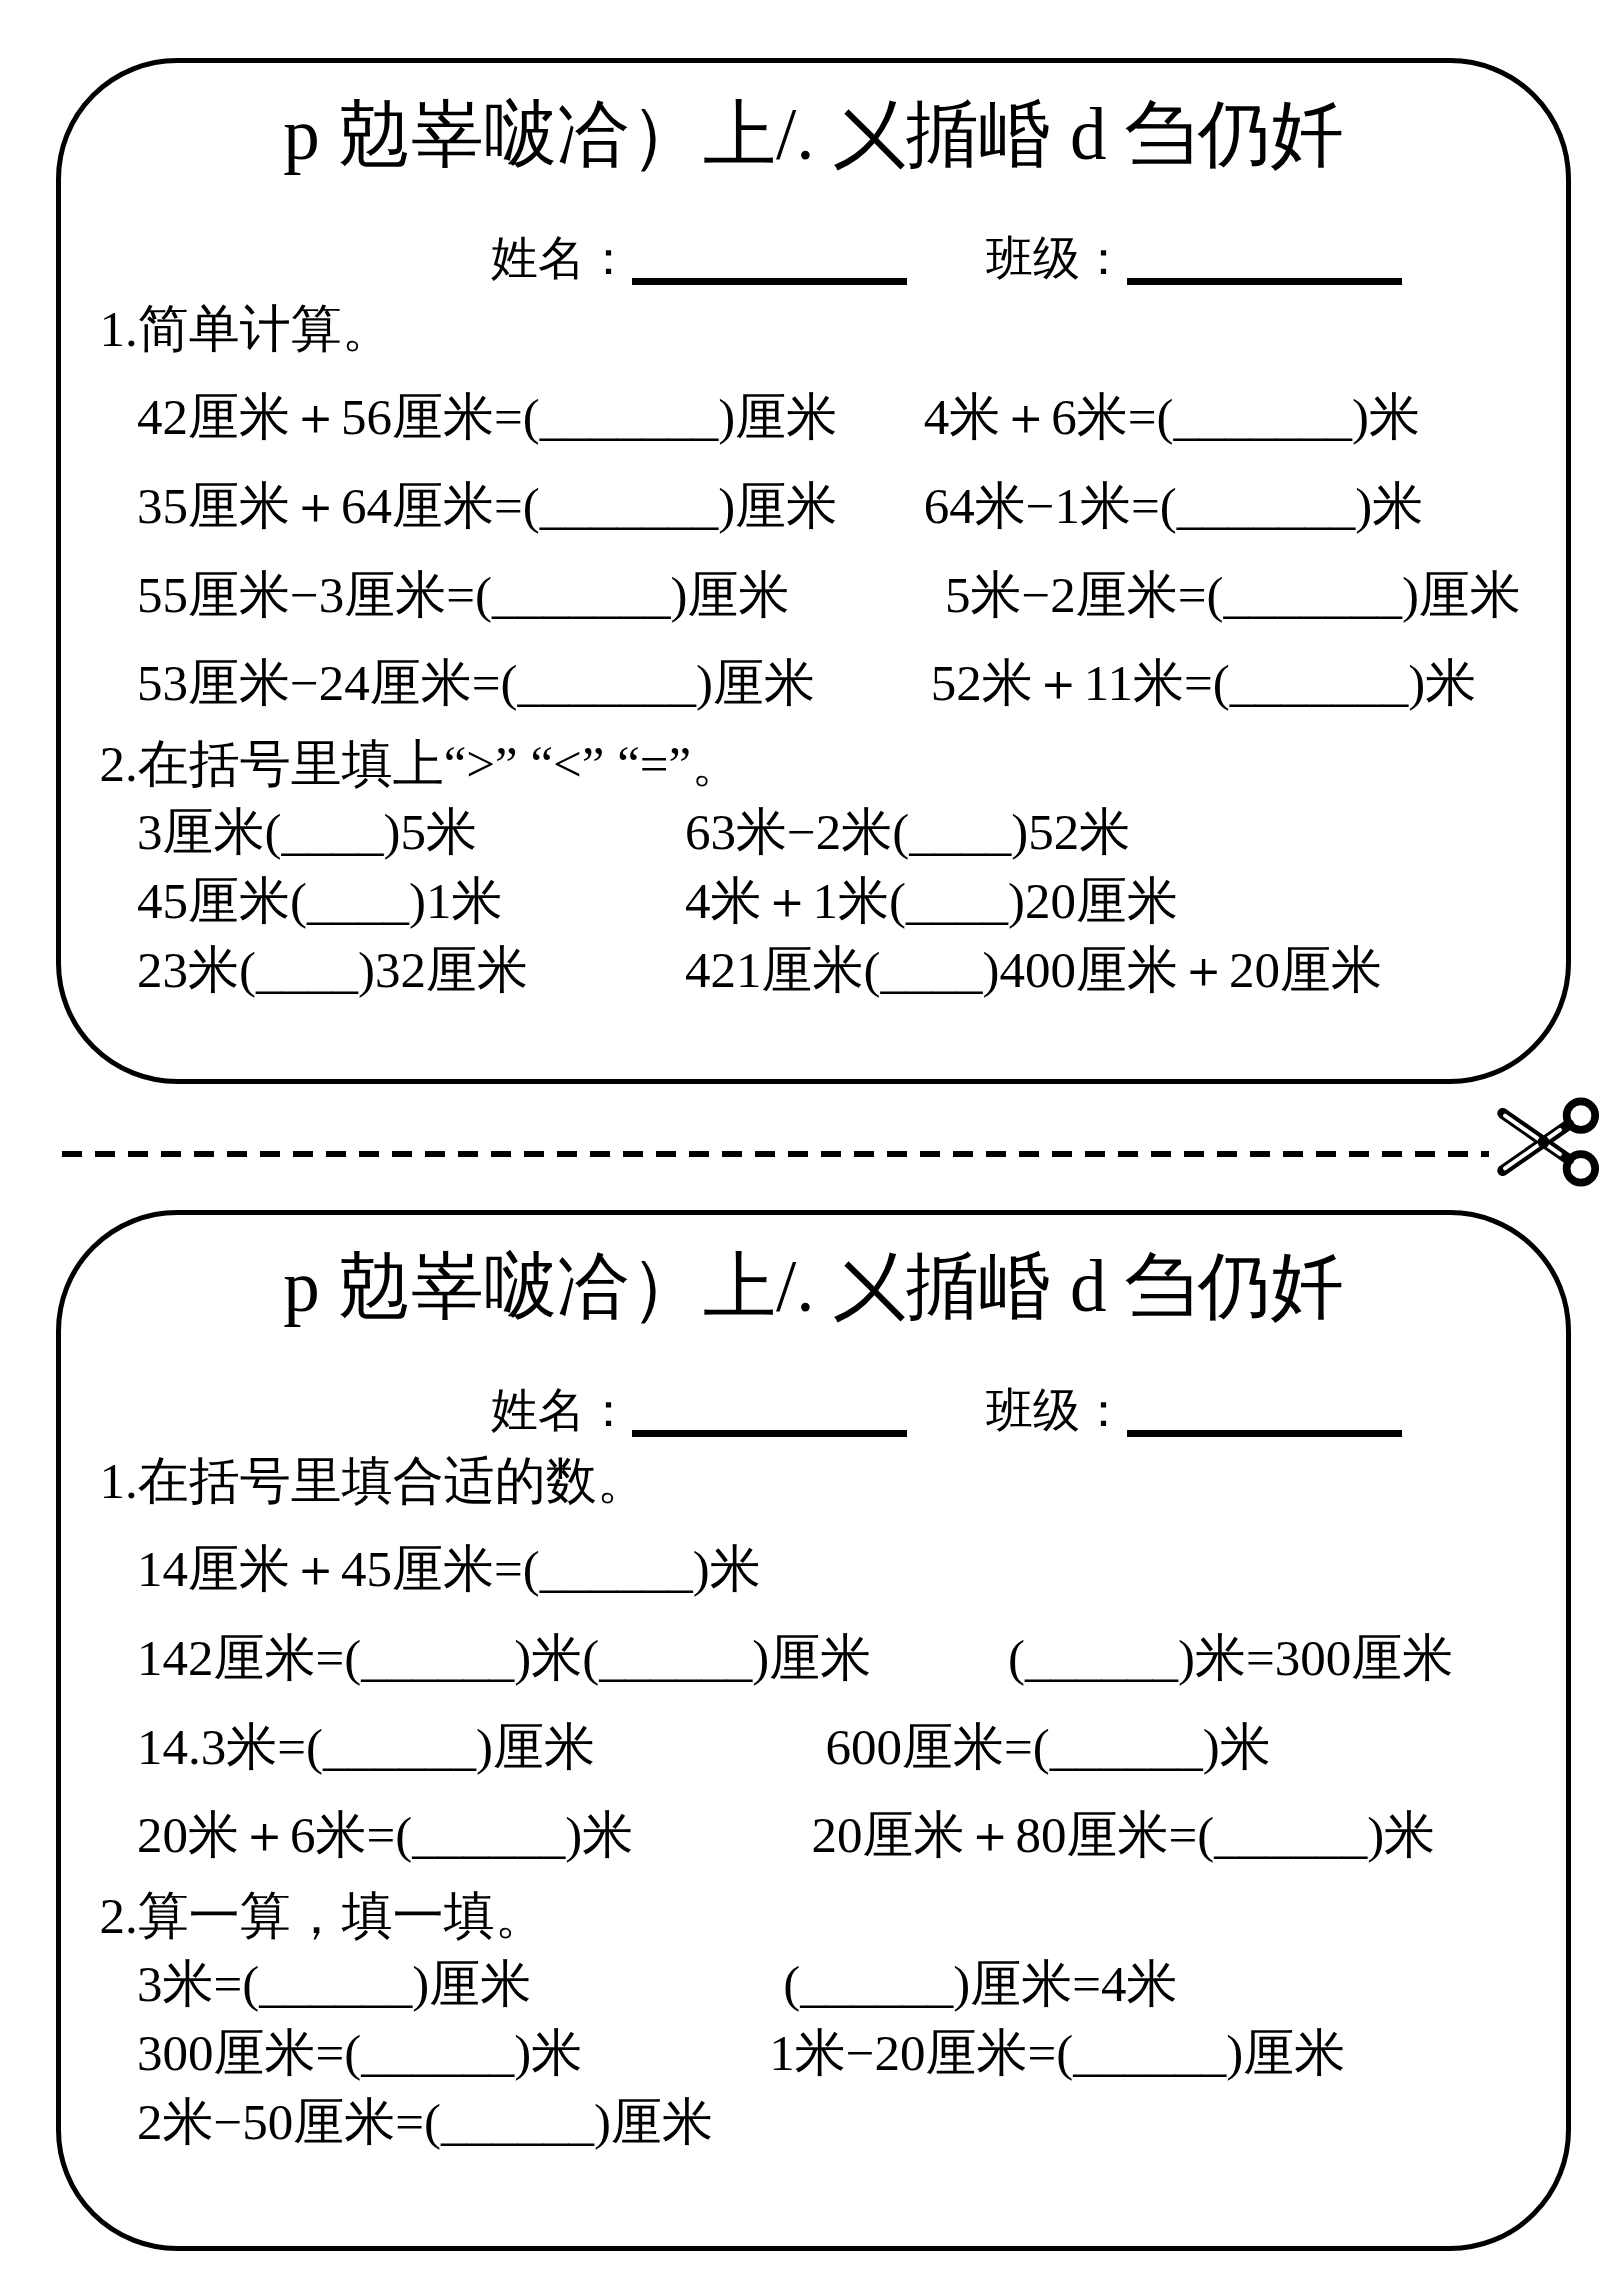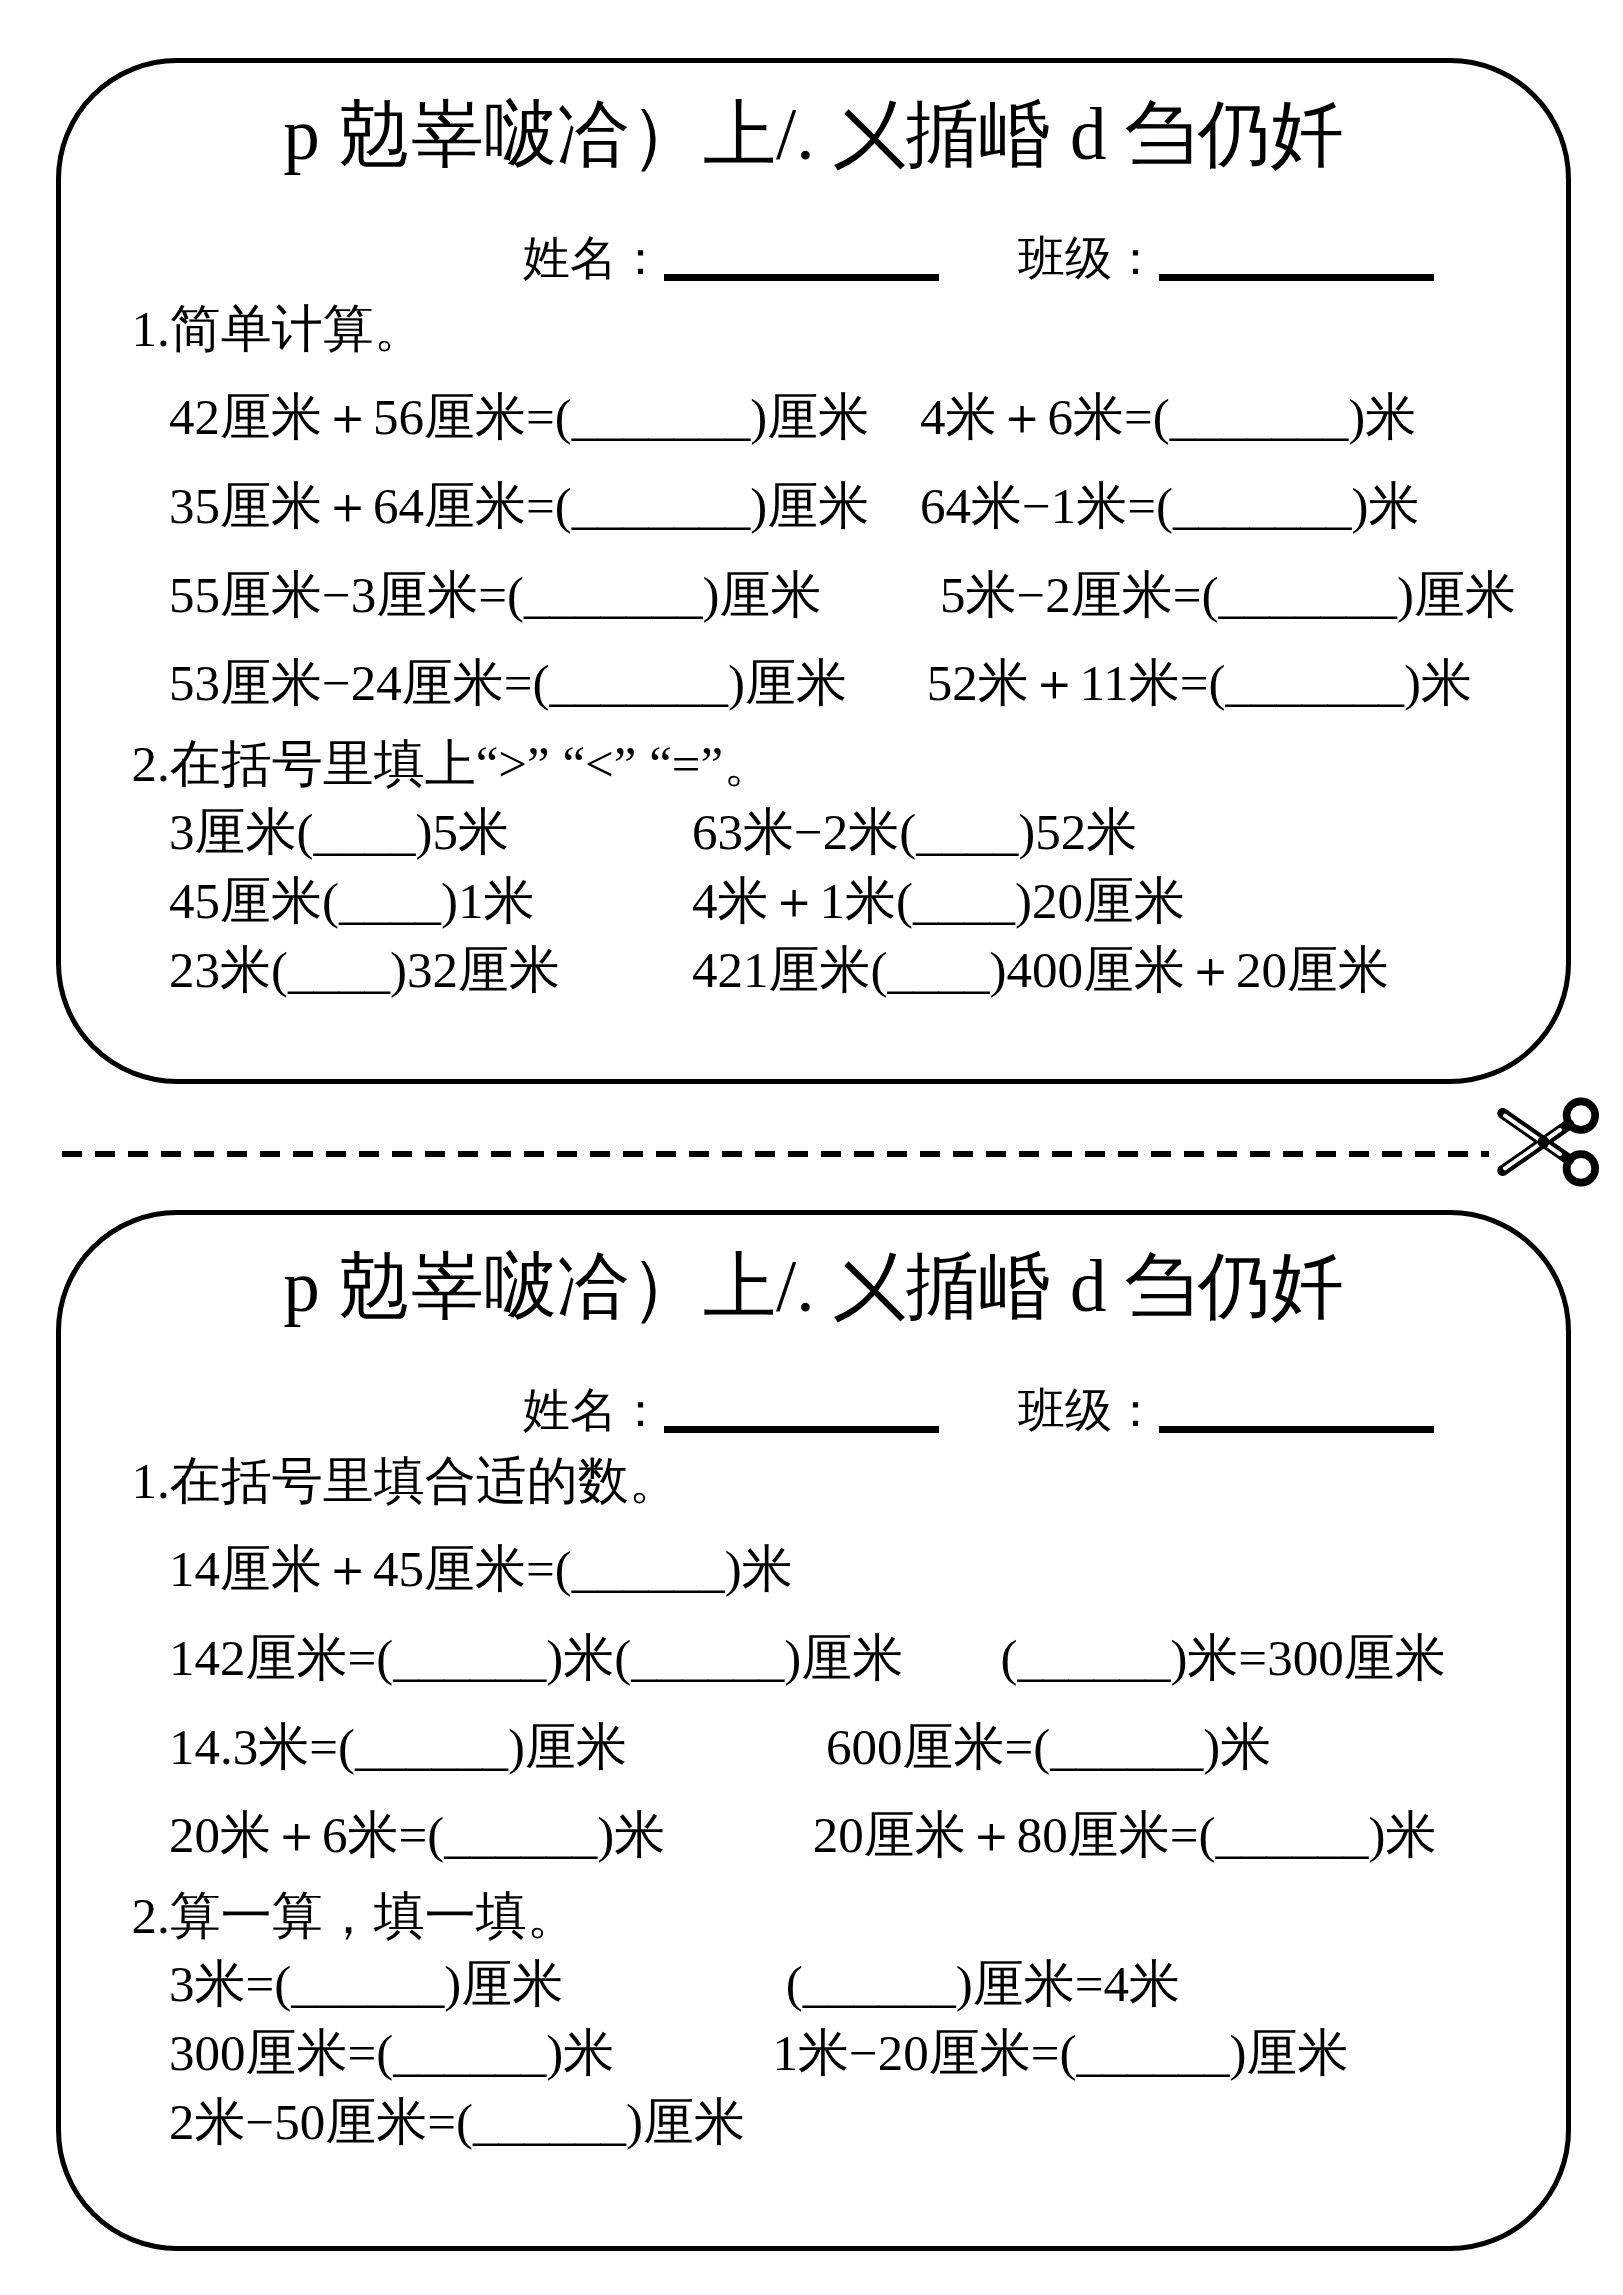--- a/index.html
+++ b/index.html
@@ -11,36 +11,36 @@
     overflow:hidden;
   }
   .card{
     position:absolute;
     left:56px;
     width:1515px;
     box-sizing:border-box;
     border:5.9px solid #000;
     border-radius:121px;
     background:#fff;
-    padding:0 56px;
+    padding:0 24px;
   }
   #card-1{top:58px;height:1026px;}
   #card-2{top:1210px;height:1041px;}
   .title{
     margin-top:30px;
     text-align:center;
     font-size:73px;
     line-height:1.15;
     white-space:nowrap;
   }
   .name-line{
     margin-top:56px;
     margin-left:406px;
     display:flex;
-    align-items:center;
+    align-items:flex-end;
     font-size:47px;
     line-height:1.1;
     white-space:nowrap;
   }
   .blank{
     display:inline-block;
     width:275px;
     height:0.80em;
     border-bottom:7.2px solid #000;
   }

